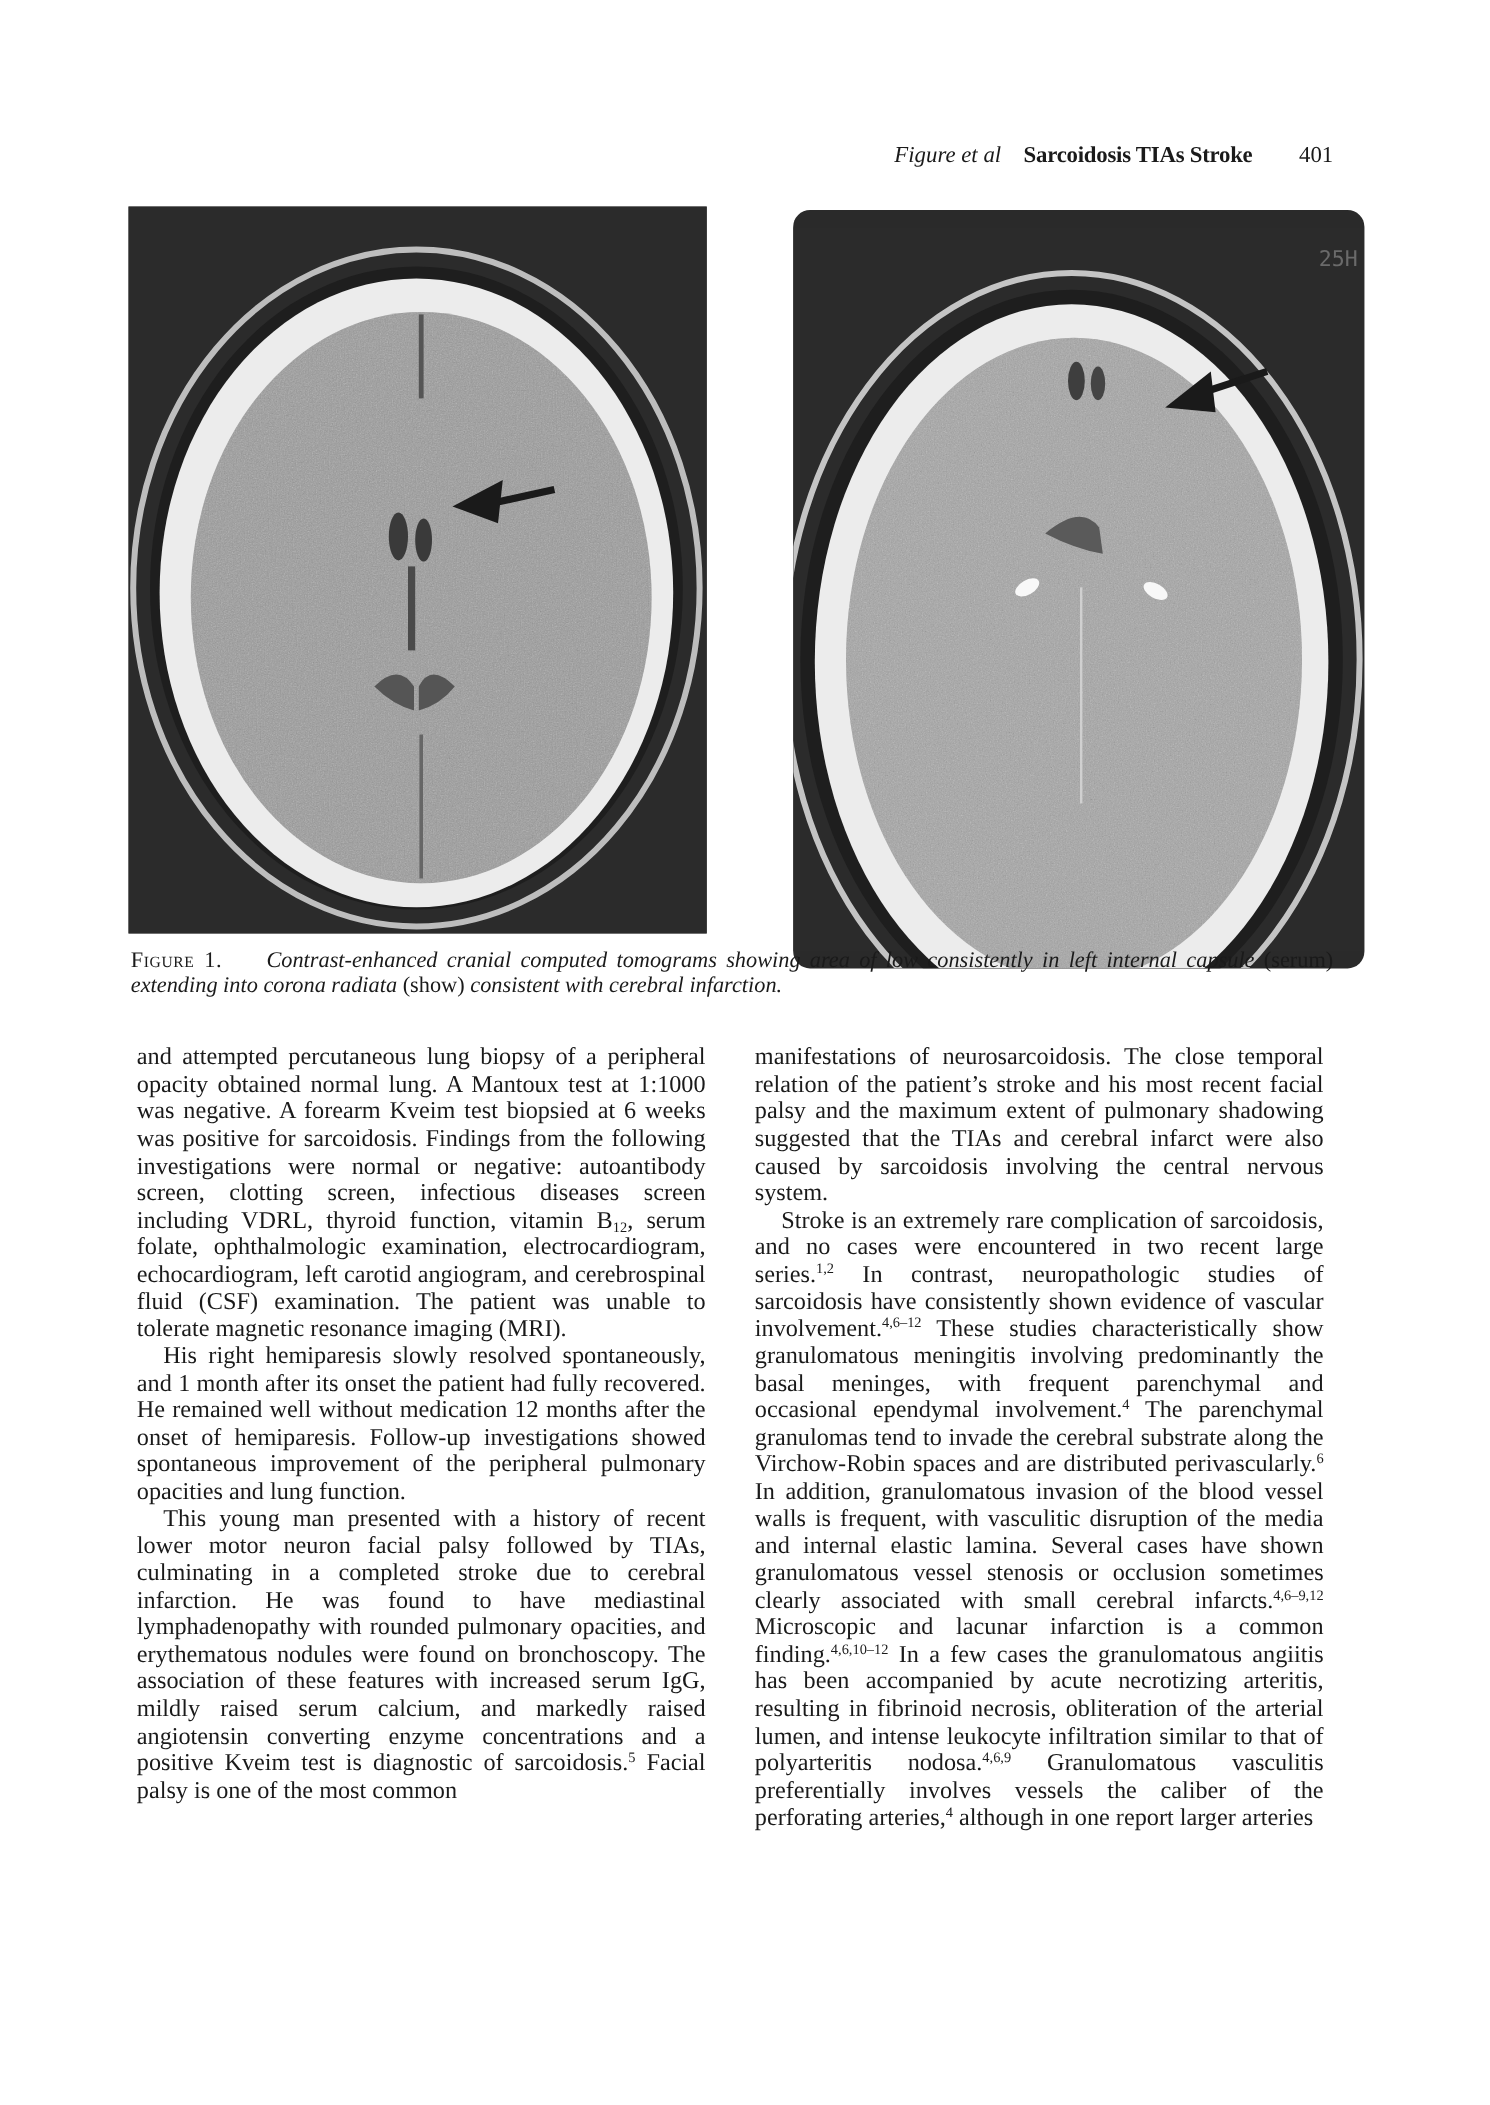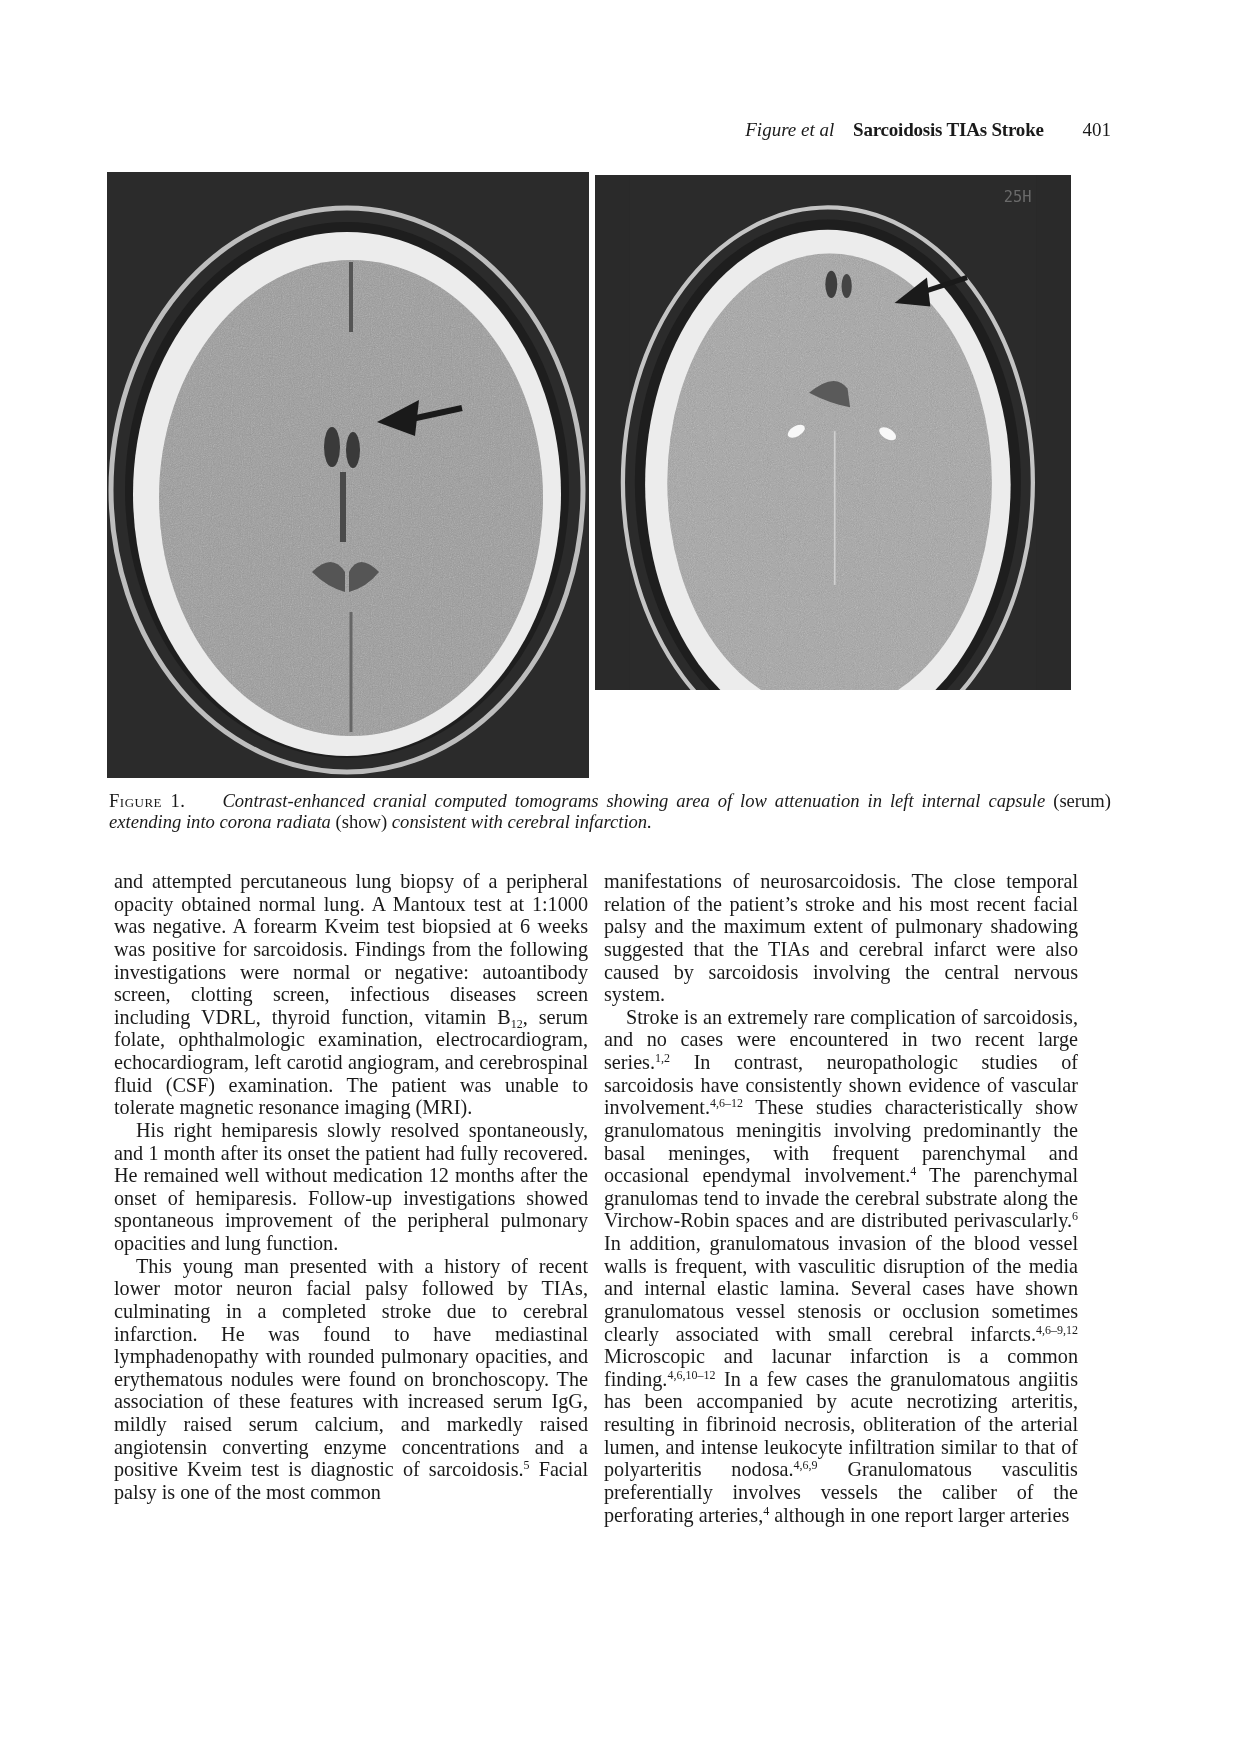--- a/index.html
+++ b/index.html
@@ -3,28 +3,28 @@
 <meta charset="utf-8">
 <style>
   html, body { margin:0; padding:0; background:#ffffff; }
   body { width:1242px; height:1754px; position:relative; overflow:hidden;
          font-family:"Liberation Serif", "DejaVu Serif", serif; color:#1a1a1a; }
   .header { position:absolute; top:119px; right:131px; font-size:19px; white-space:nowrap; }
   .header .authors { font-style:italic; margin-right:14px; }
   .header .title { font-weight:bold; margin-right:34px; letter-spacing:-0.2px; }
   .figure { position:absolute; background:#2a2a2a; overflow:hidden; }
   .fig-left { left:107px; top:172px; width:482px; height:606px; }
-  .fig-right { left:595px; top:175px; width:476px; height:515px; }
+  .fig-right { left:661px; top:175px; width:476px; height:632px;border-radius:14px; }
   .figure svg { display:block; width:100%; height:100%; }
   .caption { position:absolute; left:109px; top:790px; width:1002px; font-size:18.6px; line-height:21px; text-align:justify; }
   .caption .fig-label { font-variant:small-caps; letter-spacing:0.5px; margin-right:29px; }
   .caption .it { font-style:italic; }
   .col { position:absolute; top:870px; width:474px; font-size:20.2px; line-height:22.62px; text-align:justify; hyphens:none; }
   .col-left { left:114px; }
-  .col-right { left:604px; }
+  .col-right { left:629px; }
   .col p { margin:0; text-indent:0; }
   .col p.indent { text-indent:22px; }
   .col .section-head { text-align:center; font-weight:bold; font-size:19px; margin:18px 0 6px 0; letter-spacing:-0.3px; }
   sup { font-size:12px; line-height:0; vertical-align:7px; }
   sub { font-size:12px; line-height:0; vertical-align:-4px;margin-top:36px; }
 </style>
 </head>
 <body>
 
 <div class="header">
@@ -101,21 +101,21 @@
 
     <g>
       <line x1="395" y1="120" x2="340" y2="138" stroke="#1a1a1a" stroke-width="6"></line>
       <polygon points="310,150 348,120 352,154" fill="#1a1a1a"></polygon>
     </g>
   </svg>
 </div>
 
 <div class="caption">
   <span class="fig-label">Figure 1.</span>
-  <span class="it">Contrast-enhanced cranial computed tomograms showing area of low attenuation in left internal capsule</span>
+  <span class="it">Contrast-enhanced cranial computed tomograms showing area of low consistently in left internal capsule</span>
   <span>(serum)</span>
   <span class="it">extending into corona radiata</span>
   <span>(show)</span>
   <span class="it">consistent with cerebral infarction.</span>
 </div>
 
 <div class="col col-left">
   <p><span>and attempted percutaneous lung biopsy of a peripheral opacity obtained normal lung. A Mantoux test at 1:1000 was negative. A forearm Kveim test biopsied at 6 weeks was positive for sarcoidosis. Findings from the following investigations were normal or negative: autoantibody screen, clotting screen, infectious diseases screen including VDRL, thyroid function, vitamin B</span><sub>12</sub><span>, serum folate, ophthalmologic examination, electrocardiogram, echocardiogram, left carotid angiogram, and cerebrospinal fluid (CSF) examination. The patient was unable to tolerate magnetic resonance imaging (MRI).</span></p>
   <p class="indent">His right hemiparesis slowly resolved spontaneously, and 1 month after its onset the patient had fully recovered. He remained well without medication 12 months after the onset of hemiparesis. Follow-up investigations showed spontaneous improvement of the peripheral pulmonary opacities and lung function.</p>
   <p class="indent"><span>This young man presented with a history of recent lower motor neuron facial palsy followed by TIAs, culminating in a completed stroke due to cerebral infarction. He was found to have mediastinal lymphadenopathy with rounded pulmonary opacities, and erythematous nodules were found on bronchoscopy. The association of these features with increased serum IgG, mildly raised serum calcium, and markedly raised angiotensin converting enzyme concentrations and a positive Kveim test is diagnostic of sarcoidosis.</span><sup>5</sup><span> Facial palsy is one of the most common</span></p>

